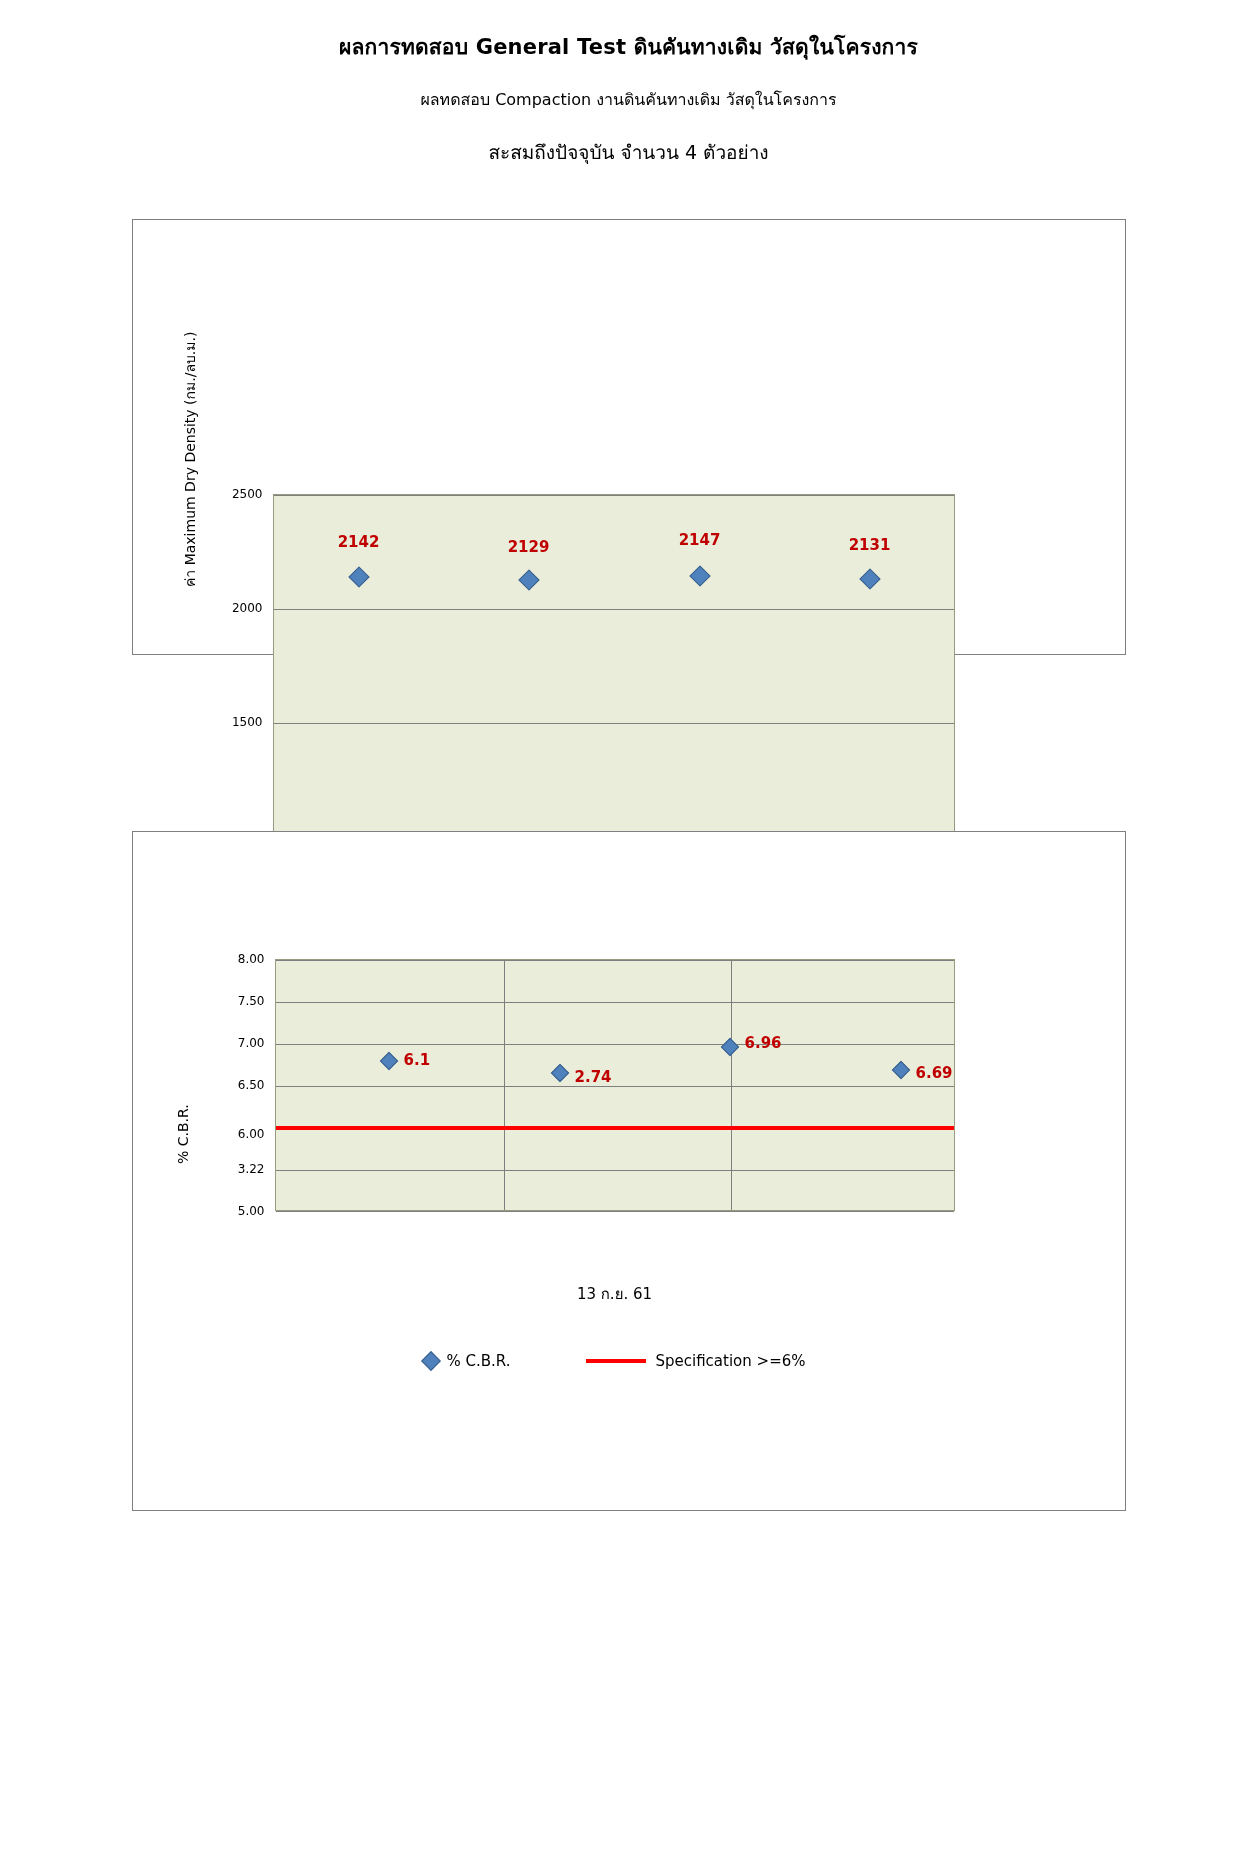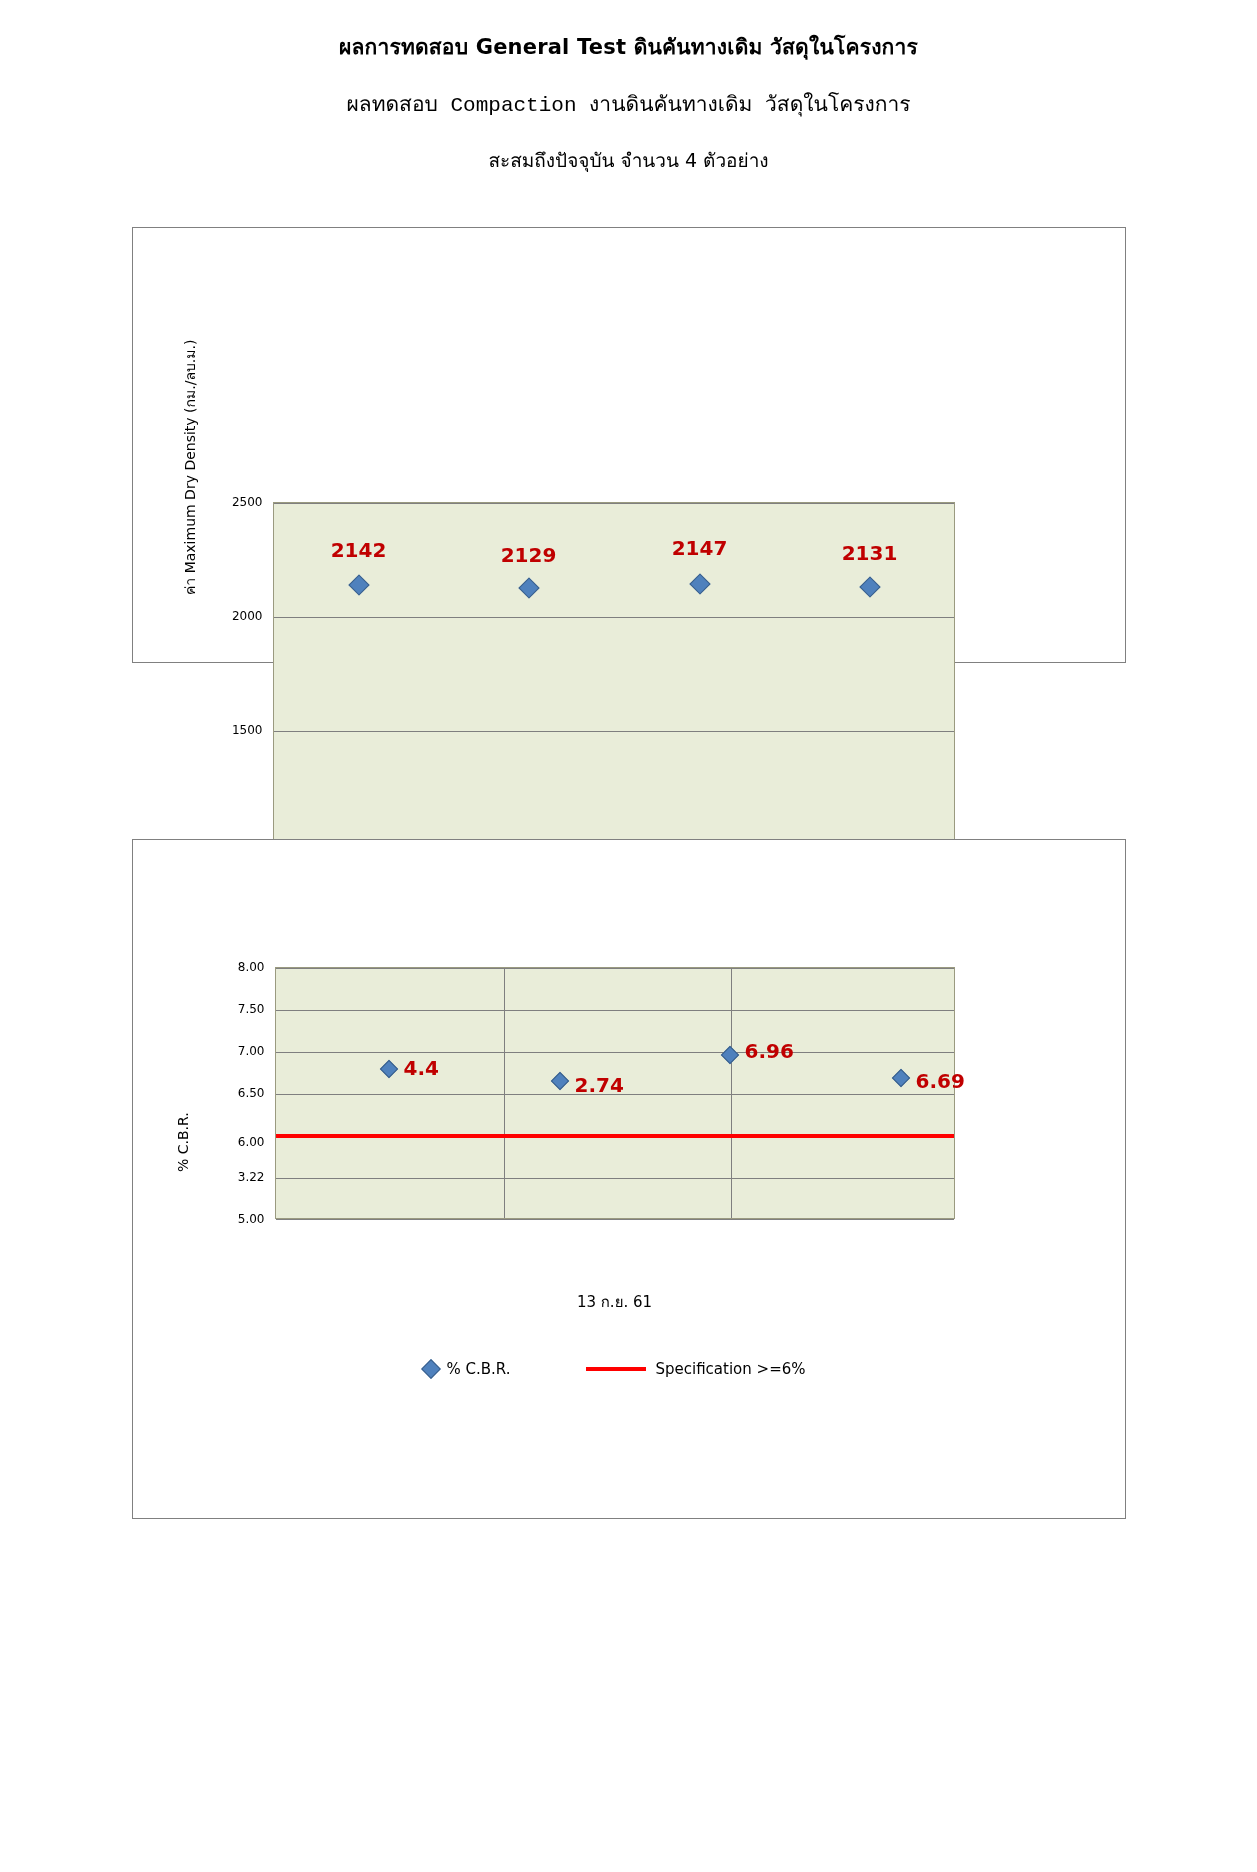--- a/index.html
+++ b/index.html
@@ -19,24 +19,23 @@
   
   .title-main {
     text-align: center;
     font-size: 21px;
     font-weight: bold;
     margin-top: 30px;
     letter-spacing: 0.2px;
   }
   .title-sub {
     text-align: center;
-    font-size: 21px;
+    font-size: 16px;
     font-weight: normal;
     margin-top: 24px;
-    font-family: Liberation Mono, monospace;
   }
   .title-sub2 {
     text-align: center;
     font-size: 19px;
     font-weight: normal;
     margin-top: 25px;
   }
 
   
   .chart-frame {
@@ -118,21 +117,21 @@
     border: 1px solid #3a5f8a;
     box-sizing: border-box;
     transform: translate(-50%, -50%) rotate(45deg);
   }
   .dot.small {
     width: 13px;
     height: 13px;
   }
   .dlabel {
     position: absolute;
-    font-size: 20px;
+    font-size: 15px;
     color: #c00000;
     font-weight: bold;
     white-space: nowrap;
     transform: translate(-50%, -50%);
   }
   .dlabel.left-anchor {
     transform: translate(0, -50%);
     text-align: right;
   }
   .specline {
@@ -235,21 +234,21 @@
     <div class="vgridline" style="left:228px;"></div>
     <div class="vgridline" style="left:455px;"></div>
 
     <div class="specline" style="left:0; right:0; top:166px;"></div>
 
     <div class="dot small" style="left:113px; top:100.8px;"></div>
     <div class="dot small" style="left:284px; top:113.4px;"></div>
     <div class="dot small" style="left:454px; top:87.4px;"></div>
     <div class="dot small" style="left:625px; top:110px;"></div>
 
-    <div class="dlabel left-anchor" style="left:128px; top:100px;">4.4</div>
+    <div class="dlabel left-anchor" style="left:128px; top:100px;">6.1</div>
     <div class="dlabel left-anchor" style="left:299px; top:117px;">2.74</div>
     <div class="dlabel left-anchor" style="left:469px; top:83px;">6.96</div>
     <div class="dlabel left-anchor" style="left:640px; top:113px;">6.69</div>
   </div>
 
   <div class="xlabel" style="left:142px; top:450px; width:680px;">13 ก.ย. 61</div>
 
   <div class="legend" style="left:142px; top:520px; width:680px; justify-content:center;">
     <div class="legend-item">
       <span class="legend-marker"></span>

